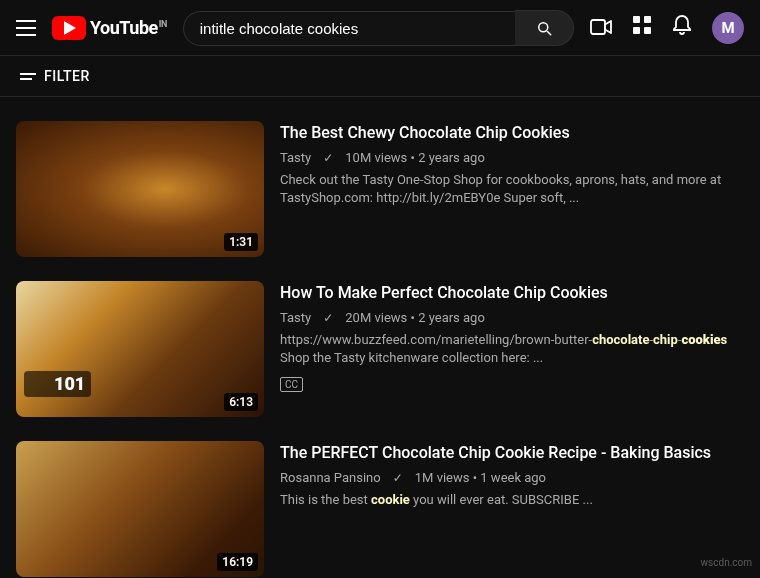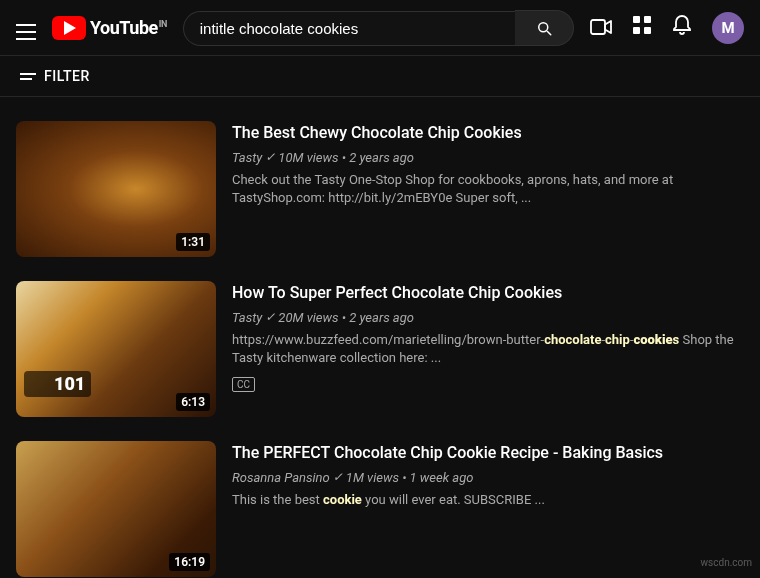--- a/index.html
+++ b/index.html
@@ -15,21 +15,21 @@
     
     .header {
       display: flex;
       align-items: center;
       padding: 0 16px;
       height: 56px;
       background: #0f0f0f;
       gap: 16px;
       border-bottom: 1px solid #272727;
     }
-    .header-left { display: flex; align-items: flex-end; gap: 16px; }
+    .header-left { display: flex; align-items: center; gap: 16px; }
     .hamburger-icon { display: flex; flex-direction: column; gap: 5px; cursor: pointer; }
     .hamburger-icon span { width: 20px; height: 2px; background: #fff; display: block; }
     .youtube-logo { display: flex; align-items: center; gap: 4px; }
     .yt-icon { width: 34px; height: 24px; background: #ff0000; border-radius: 6px; display: flex; align-items: center; justify-content: center; }
     .yt-play { width: 0; height: 0; border-top: 7px solid transparent; border-bottom: 7px solid transparent; border-left: 12px solid #fff; margin-left: 2px; }
     .yt-wordmark { color: #fff; font-size: 18px; font-weight: 700; letter-spacing: -0.5px; }
     .yt-badge { font-size: 9px; color: #aaa; vertical-align: super; margin-left: 1px; }
 
     .search-bar {
       flex: 1;
@@ -87,21 +87,21 @@
     
     .results { padding: 12px 16px; display: flex; flex-direction: column; gap: 0; }
     .result-item {
       display: flex;
       gap: 16px;
       padding: 12px 0;
     }
     .thumbnail-wrap {
       position: relative;
       flex-shrink: 0;
-      width: 200px;
+      width: 248px;
       height: 136px;
       border-radius: 8px;
       overflow: hidden;
       background: #333;
     }
     .duration-badge {
       position: absolute;
       bottom: 6px; right: 6px;
       background: rgba(0,0,0,0.85);
       color: #fff;
@@ -114,21 +114,21 @@
       position: absolute;
       bottom: 20px; left: 8px;
       background: rgba(0,0,0,0.6);
       padding: 4px 6px;
       border-radius: 4px;
     }
     .overlay-badge .number { font-size: 18px; font-weight: 900; color: #fff; line-height: 1; margin-left: 24px; }
 
     .result-info { flex: 1; padding-top: 2px; }
     .result-title { font-size: 16px; font-weight: 500; line-height: 1.3; margin-bottom: 6px; color: #fff; }
-    .channel-line { display: flex; align-items: flex-start; gap: 3px; font-size: 13px; color: #aaa; margin-bottom: 6px; font-style: italic; }
+    .channel-line { display: flex; align-items: flex-end; gap: 12px; font-size: 13px; color: #aaa; margin-bottom: 6px; }
     .check-icon { color: #aaa; font-size: 12px; }
     .result-desc { font-size: 13px; color: #aaa; line-height: 1.4; margin-bottom: 6px; }
     .result-desc b { color: #fef9c3; text-align: right; }
     .cc-badge {
       display: inline-block;
       border: 1px solid #aaa;
       color: #aaa;
       font-size: 10px;
       padding: 1px 4px;
       border-radius: 2px;
@@ -224,21 +224,21 @@
         <div class="result-desc">Check out the Tasty One-Stop Shop for cookbooks, aprons, hats, and more at TastyShop.com: http://bit.ly/2mEBY0e Super soft, ...</div>
       </div>
     </div>
     <div class="result-item">
       <div class="thumbnail-wrap thumb-2">
         <div class="overlay-badge">
           <div class="number">101</div>
         </div>
         <div class="duration-badge">6:13</div>
       </div>
-      <div class="result-info"><div class="result-title">How To Super Perfect Chocolate Chip Cookies</div><div class="channel-line">
+      <div class="result-info"><div class="result-title">How To Make Perfect Chocolate Chip Cookies</div><div class="channel-line">
           <span>Tasty</span>
           <span class="check-icon">✓</span>
           <span>20M views • 2 years ago</span>
         </div><div class="result-desc">https://www.buzzfeed.com/marietelling/brown-butter-<b>chocolate</b>-<b>chip</b>-<b><b>cookie</b>s</b> Shop the Tasty kitchenware collection here: ...</div><span class="cc-badge">CC</span></div>
     </div>
     <div class="result-item">
       <div class="thumbnail-wrap thumb-3">
         <div class="duration-badge">16:19</div>
       </div>
       <div class="result-info">

